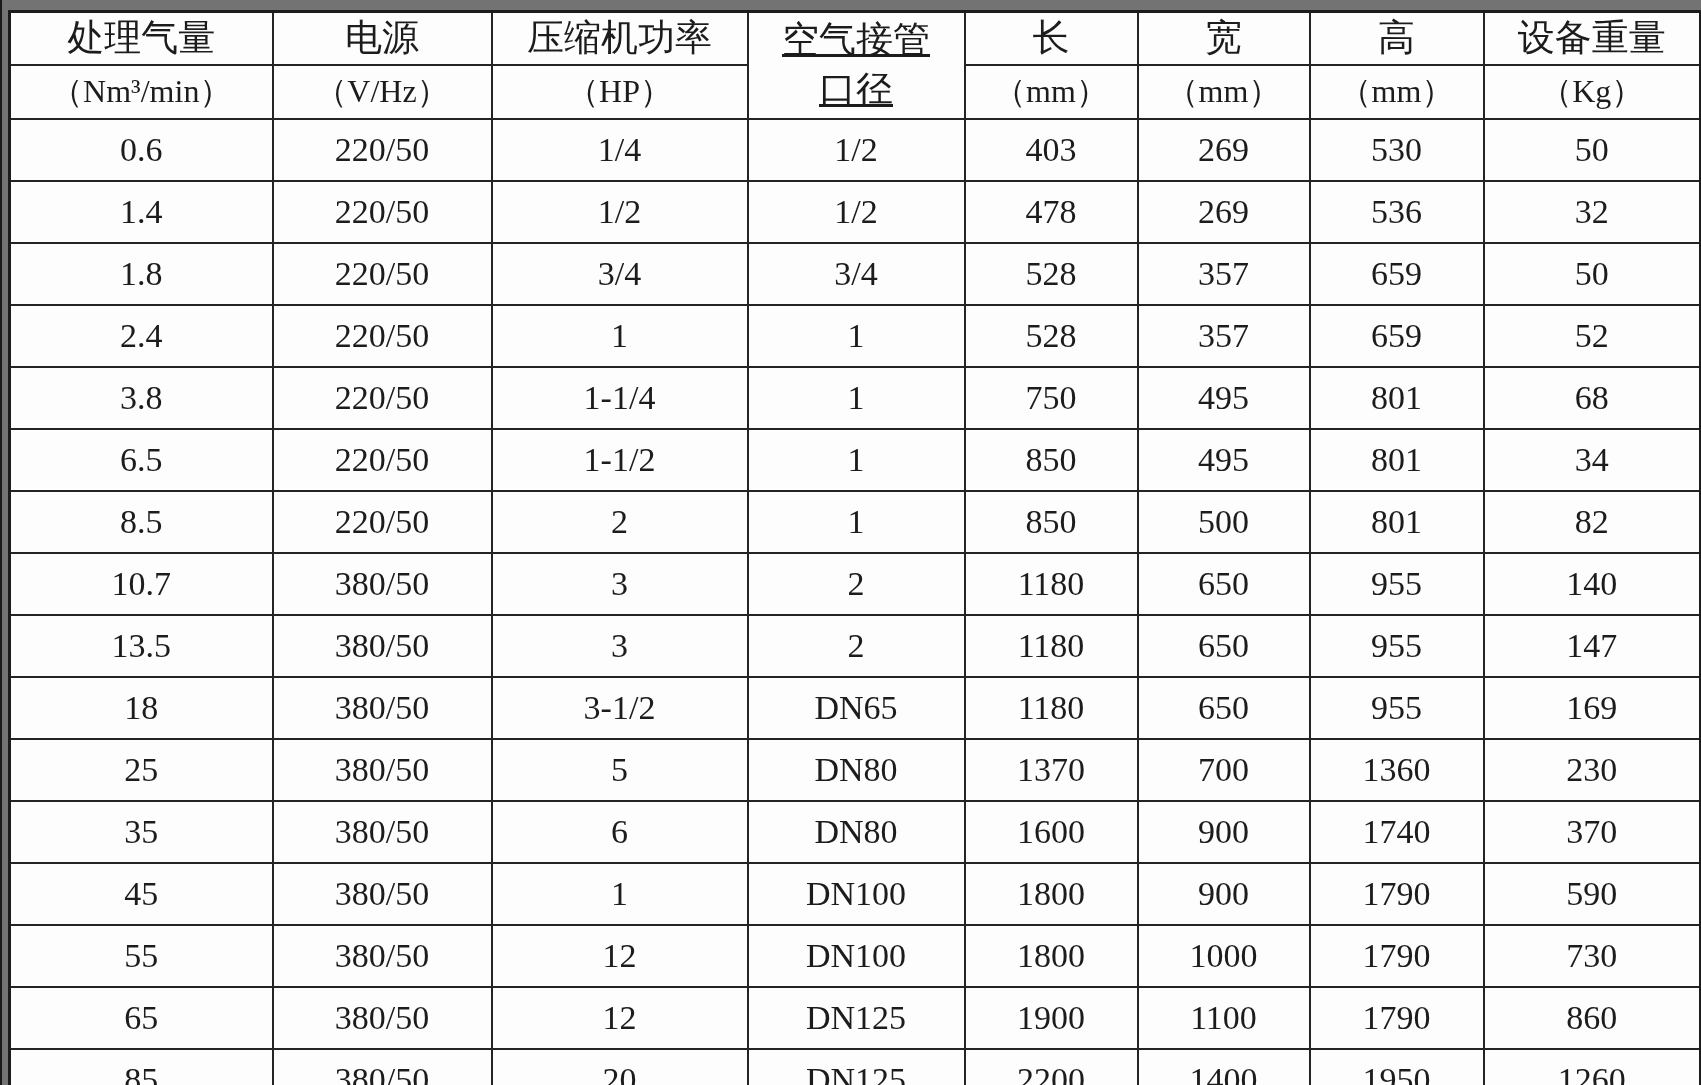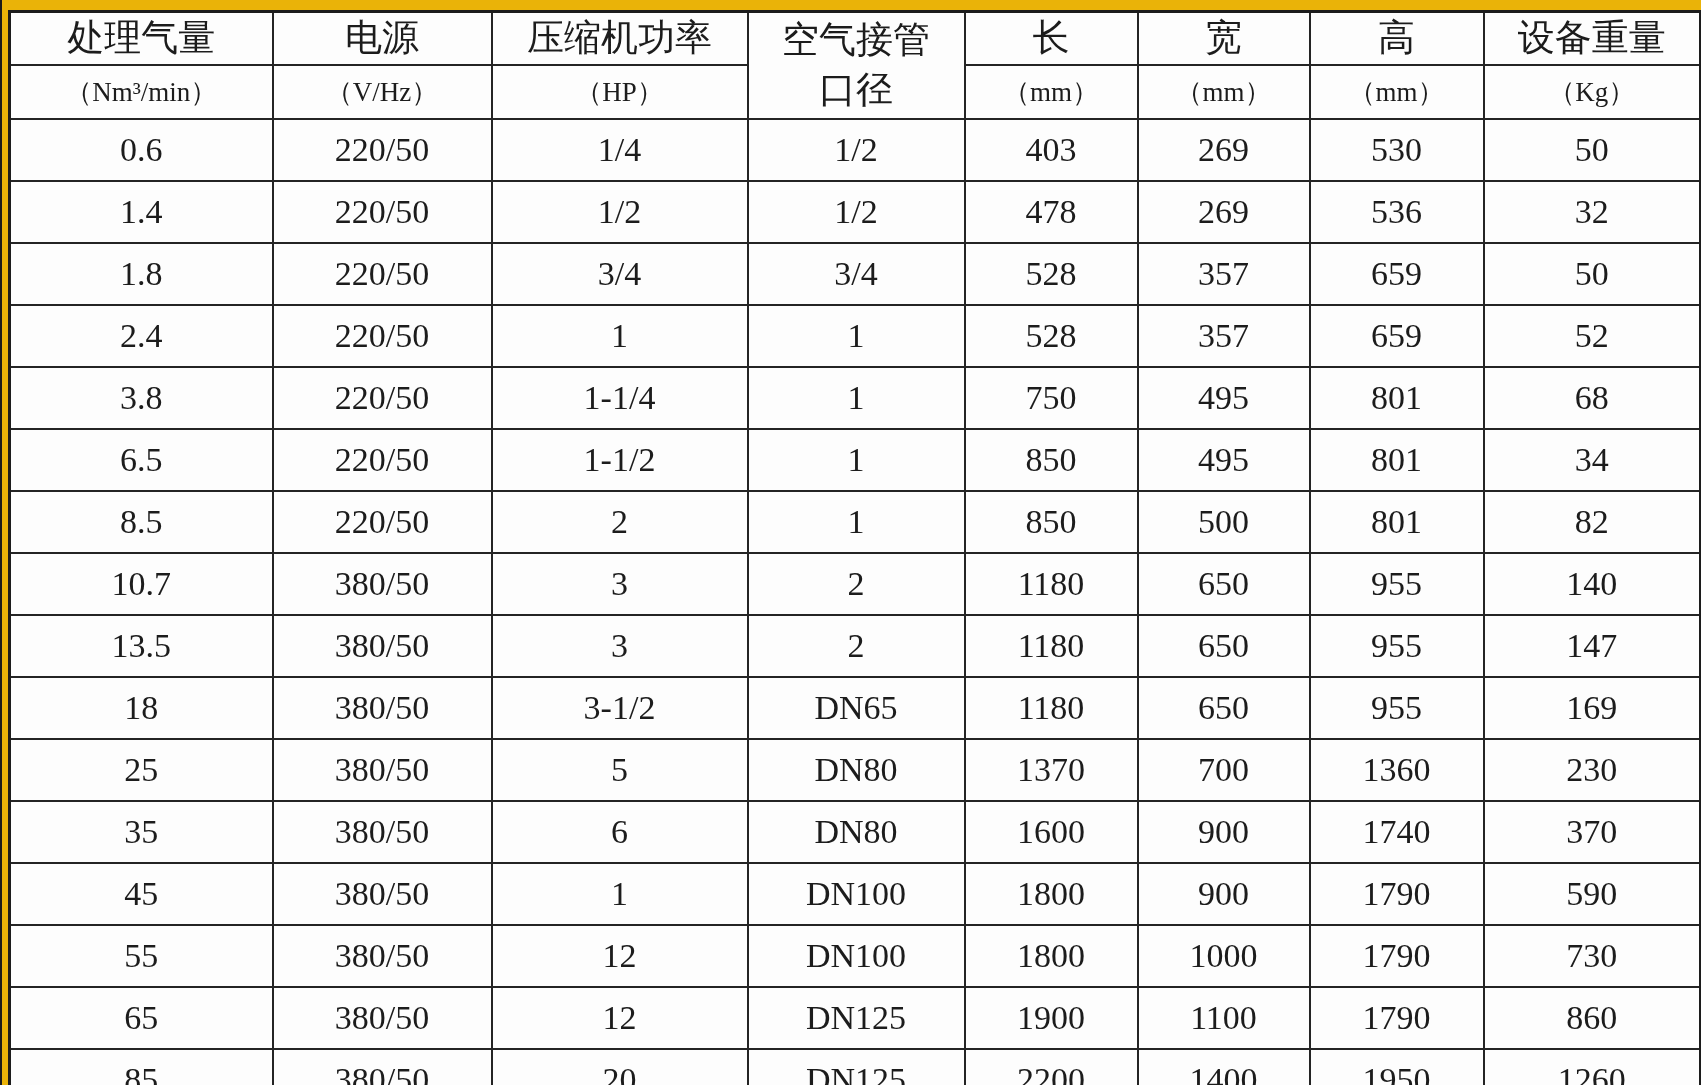--- a/index.html
+++ b/index.html
@@ -5,21 +5,21 @@
   html, body {
     margin: 0;
     padding: 0;
     background: #ffffff;
     font-family: "Liberation Serif", "DejaVu Serif", serif;
   }
   .page {
     position: relative;
     width: 1701px;
     height: 1085px;
-    background: #eab308;
+    background: #737373;
     overflow: hidden;
   }
   .scan-edge-left {
     position: absolute;
     left: 0; top: 0;
     width: 2px; height: 100%;
     background: #1a1a1a;
   }
   table.spec-table {
     position: absolute;
@@ -41,22 +41,22 @@
     padding: 0;
     overflow: hidden;
     white-space: nowrap;
   }
   tr.hrow1 { height: 53px; }
   tr.hrow2 { height: 54px; }
   table.spec-table th {
     font-weight: normal;
   }
   .title-cell { font-size: 37px; }
-  .unit-cell  { font-size: 27px; }
-  .merged-cell { font-size: 37px; line-height: 1.35; }
+  .unit-cell  { font-size: 32px; }
+  .merged-cell { font-size: 37px; line-height: 1.35; text-decoration: underline; }
   table.spec-table td {
     font-size: 34px;
     height: 60px;
   }
 </style>
 </head>
 <body>
 
 <div class="page">
   <div class="scan-edge-left"></div>

